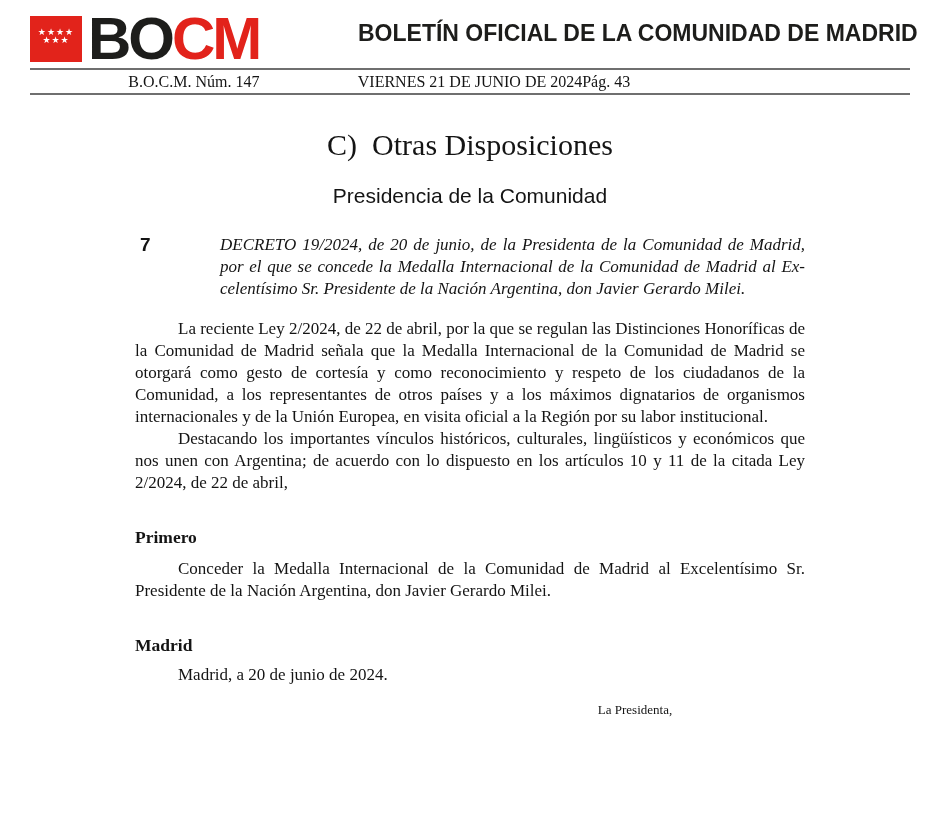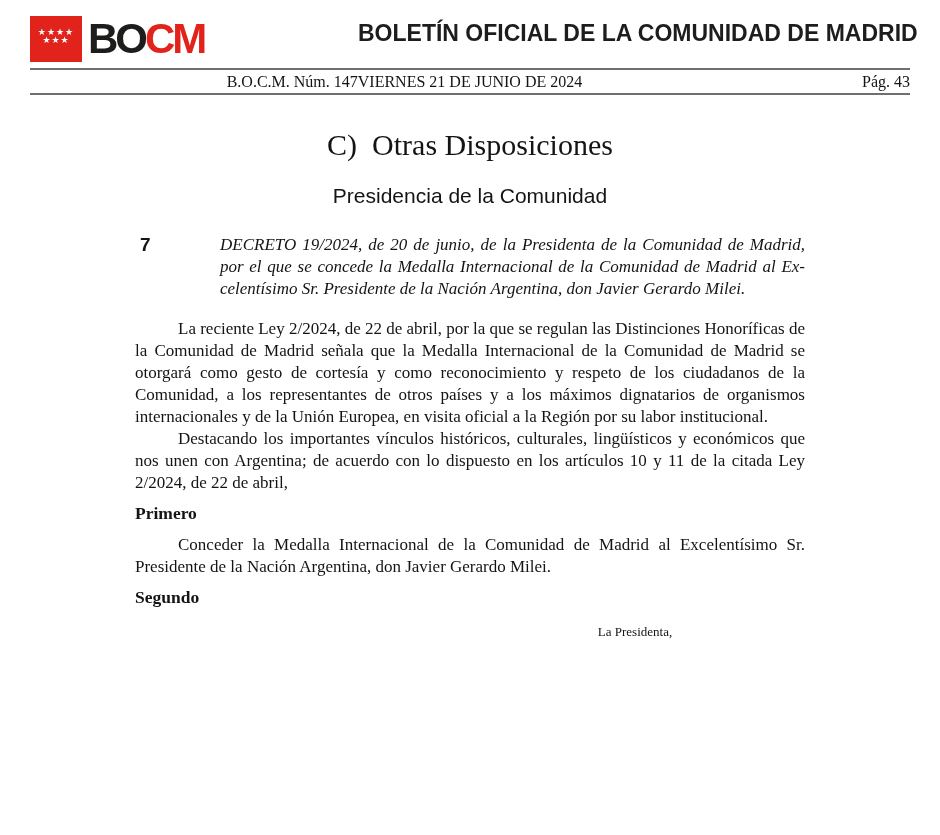--- a/index.html
+++ b/index.html
@@ -17,44 +17,44 @@
   .logo { position: absolute; left: 0; top: 8px; display: flex; align-items: flex-start; }
   .flag {
     width: 52px; height: 46px;
     background: var(--brand-red, #e2231b);
     display: flex; flex-direction: column; align-items: center;
     padding-top: 12px; box-sizing: border-box;
   }
   .flag .star-row { color: #ffffff; font-size: 9px; line-height: 8px; letter-spacing: 1px; white-space: nowrap; }
   .logo-text {
     font-family: "Liberation Sans", sans-serif;
-    font-weight: 700; font-size: 42px; line-height: 46px;
+    font-weight: 700; font-size: 60px; line-height: 46px;
     letter-spacing: -3px; margin-left: 6px;
   }
   .logo-bo { color: #1d1d1b; }
   .logo-cm { color: var(--brand-red, #e2231b); }
   .bulletin-title {
     position: absolute; left: 328px; right: 0; top: 12px;
     text-align: center;
     font-family: "Liberation Sans", sans-serif;
     font-weight: 700; font-size: 23px; color: #1d1d1b;
     letter-spacing: 0px; white-space: nowrap;
   }
 
   .rule { position: absolute; left: 30px; right: 30px; height: 2px; background: #6f6f6f; }
   .rule-top { top: 68px; }
   .rule-bottom { top: 93px; }
   .masthead-row {
     position: absolute; top: 72px; left: 30px; right: 30px;
     display: grid; grid-template-columns: 1fr auto 1fr; align-items: center;
     font-size: 16px; line-height: 20px;
   }
-  .masthead-row .issue { text-align: right; }
+  .masthead-row .issue { text-align: center; }
   .masthead-row .date { text-align: center; }
-  .masthead-row .page { text-align: right; }
+  .masthead-row .page { text-align: left; }
 
   
   .content {
     position: absolute; left: 135px; top: 106px; width: 670px;
     font-size: 17px; line-height: 22px; text-align: justify;
   }
   .section-heading {
     text-align: center; font-weight: 700; font-size: 25px; line-height: 28px;
     margin: 8px 0 0 0; white-space: pre-wrap;
   }
@@ -69,21 +69,21 @@
   .decree-item { display: flex; margin-top: 26px; }
   .decree-item-number {
     width: 85px; flex-shrink: 0;
     font-family: "Liberation Sans", sans-serif; font-weight: 700; font-size: 19px;
     padding-left: 5px; box-sizing: border-box; text-align: left;
   }
   .decree-summary { flex: 1; font-style: italic; text-align: justify; }
   .para { margin: 0; text-indent: 43px; }
   .para-first { margin-top: 18px; }
   .dispongo { text-align: center; text-indent: 0; margin: 26px 0 0 0; letter-spacing: 0.5px; }
-  .clause-heading { font-weight: 700; font-size: 17.5px; text-align: left; margin: 8px 0 0 0; }
+  .clause-heading { font-weight: 700; font-size: 17.5px; text-align: left; margin: 32px 0 0 0; }
   .clause-para { margin-top: 10px; }
   .smallcaps { font-variant: small-caps; }
   .dateline { margin-top: 8px; text-align: left; }
   .signature-block { margin-top: 16px; margin-left: 330px; width: 340px; text-align: center; }
   .signature-role { font-size: 13px; line-height: 15px; }
 </style>
 </head>
 <body>
 
 <div class="page">
@@ -117,22 +117,23 @@
       <div class="decree-summary">DECRETO 19/2024, de 20 de junio, de la Presidenta de la Comunidad de Madrid, por el que se concede la Medalla Internacional de la Comunidad de Madrid al Ex­celentísimo Sr. Presidente de la Nación Argentina, don Javier Gerardo Milei.</div>
     </div>
 
     <p class="para para-first">La reciente Ley 2/2024, de 22 de abril, por la que se regulan las Distinciones Honorí­ficas de la Comunidad de Madrid señala que la Medalla Internacional de la Comunidad de Madrid se otorgará como gesto de cortesía y como reconocimiento y respeto de los ciuda­danos de la Comunidad, a los representantes de otros países y a los máximos dignatarios de organismos internacionales y de la Unión Europea, en visita oficial a la Región por su la­bor institucional.</p>
     <p class="para">Destacando los importantes vínculos históricos, culturales, lingüísticos y económicos que nos unen con Argentina; de acuerdo con lo dispuesto en los artículos 10 y 11 de la ci­tada Ley 2/2024, de 22 de abril,</p>
 
 
     <div class="clause-heading">Primero</div>
     <p class="para clause-para">Conceder la Medalla Internacional de la Comunidad de Madrid al Excelentísimo Sr. Presidente de la Nación Argentina, don Javier Gerardo Milei.</p>
 
-    <div class="clause-heading">Segundo</div>
+    <div class="clause-heading">Madrid</div>
 
+    <p class="para dateline">Madrid, a 20 de junio de 2024.</p>
 
     <div class="signature-block">
       <div class="signature-role">La Presidenta,</div>
 
     </div>
 
   </div>
 </div>
 
 </body></html>

